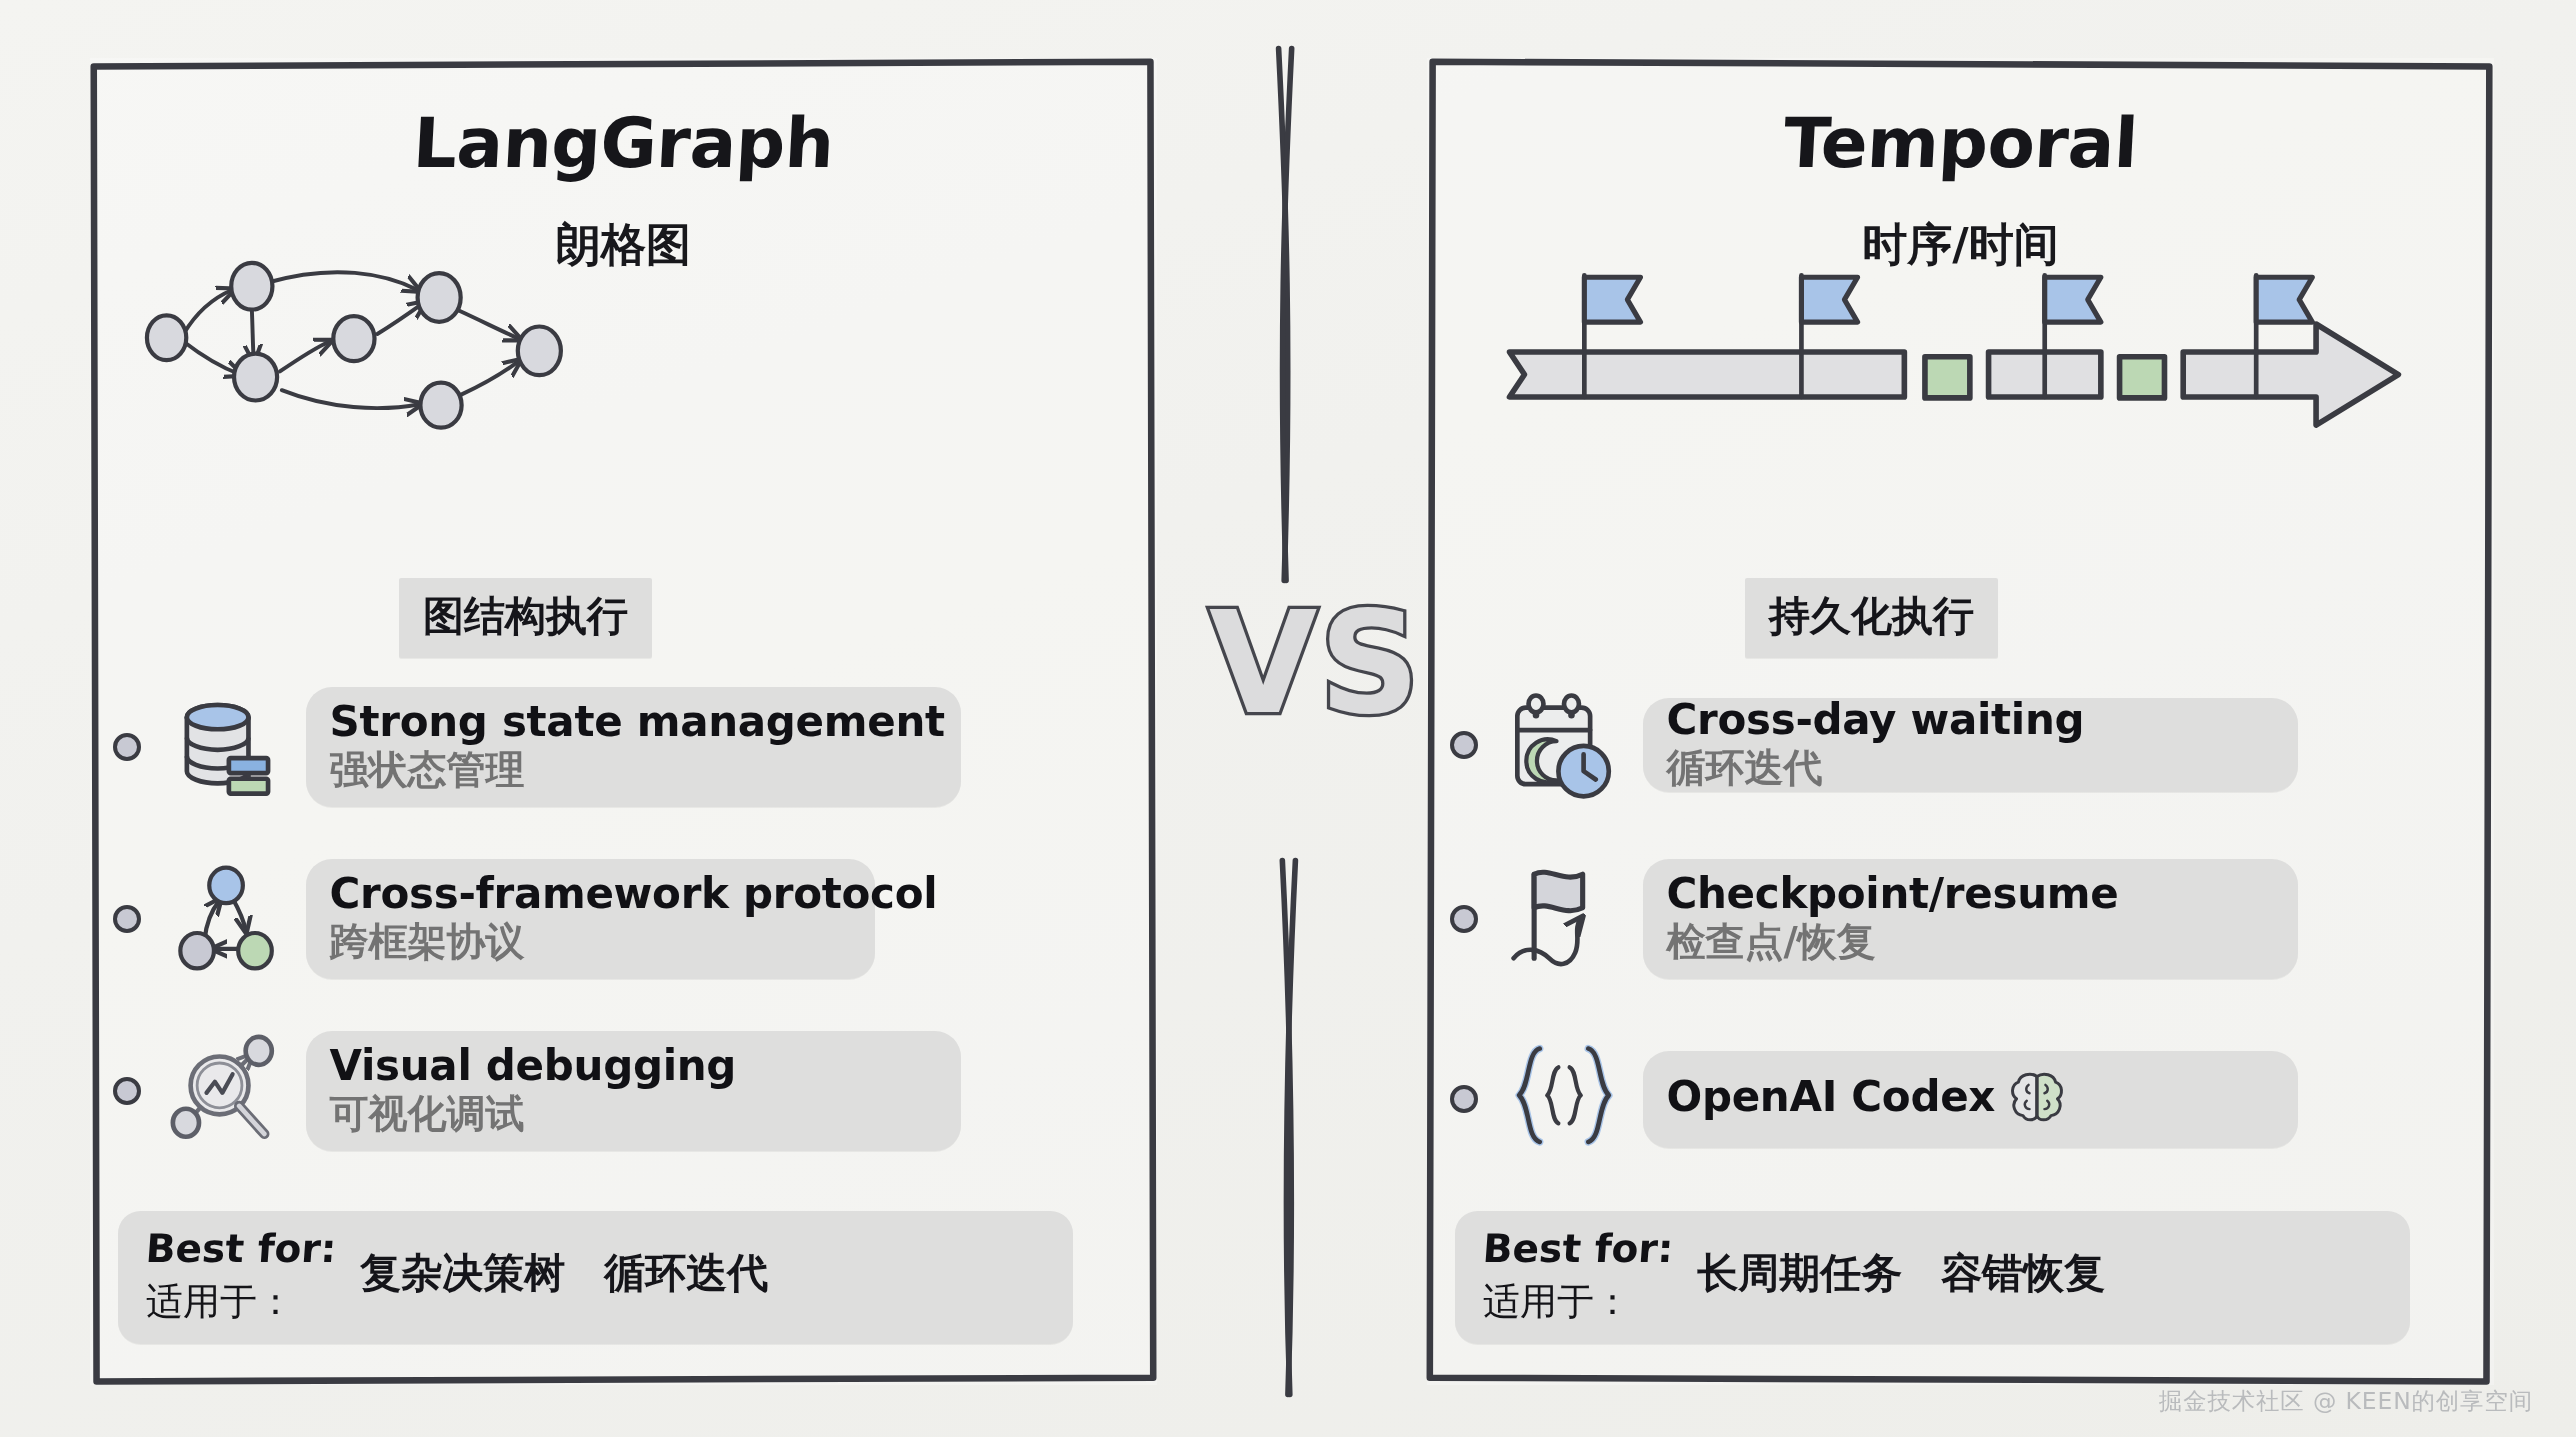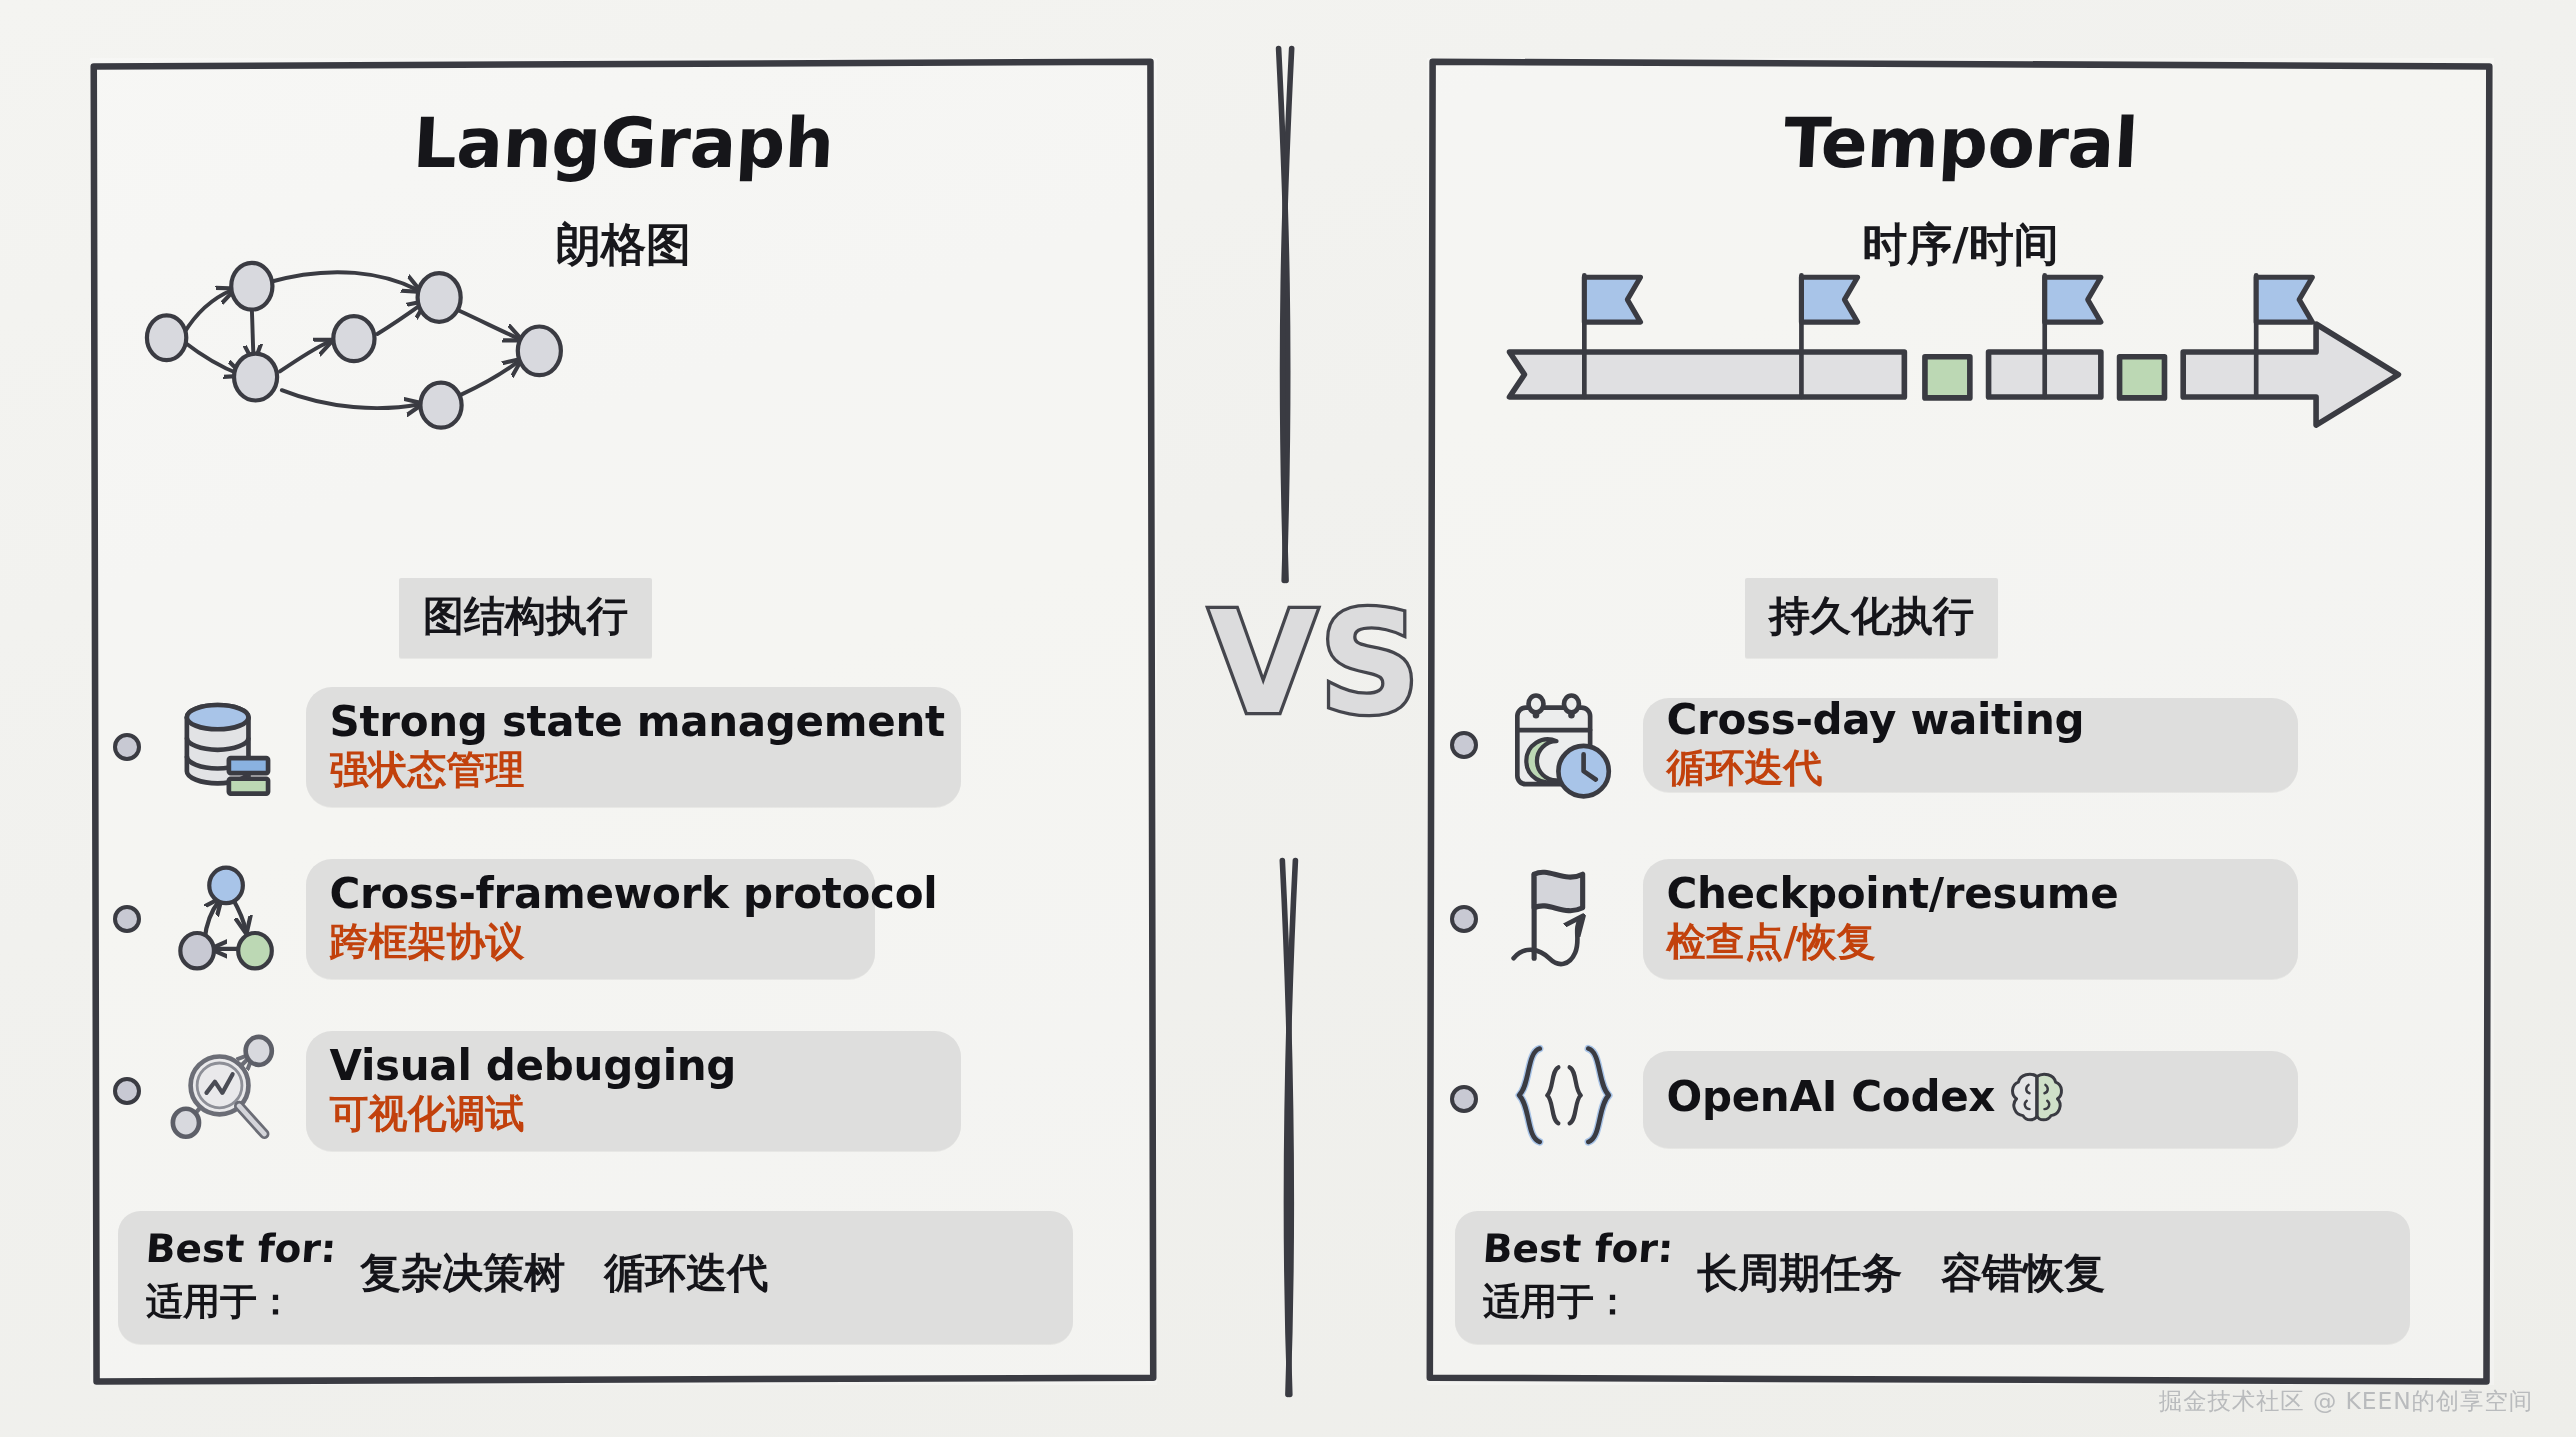--- a/index.html
+++ b/index.html
@@ -115,21 +115,21 @@
     line-height: 1.08;
     white-space: nowrap;
     letter-spacing: -0.3px;
     display: flex;
     align-items: center;
     gap: 13px;
   }
   .pill-zh {
     font-size: 39px;
     font-weight: 700;
-    color: #c2410c;
+    color: #737373;
     line-height: 1.12;
     white-space: nowrap;
     margin-top: 3.7px;
   }
 
   
   .bestfor {
     position: absolute;
     background: #dededd;
     border-radius: 22.5px;
@@ -148,21 +148,21 @@
   .bf-en {
     font-size: 39px;
     font-weight: 700;
     color: #111115;
     line-height: 1.04;
     white-space: nowrap;
     transform: skewX(-4deg);
   }
   .bf-zh {
     font-size: 37px;
-    font-weight: 700;
+    font-weight: 400;
     color: #141418;
     line-height: 1.12;
     white-space: nowrap;
     margin-top: 12px;
   }
   .bestfor-tags {
     display: flex;
     align-items: flex-end;
     gap: 39px;
     padding-bottom: 3.7px;

